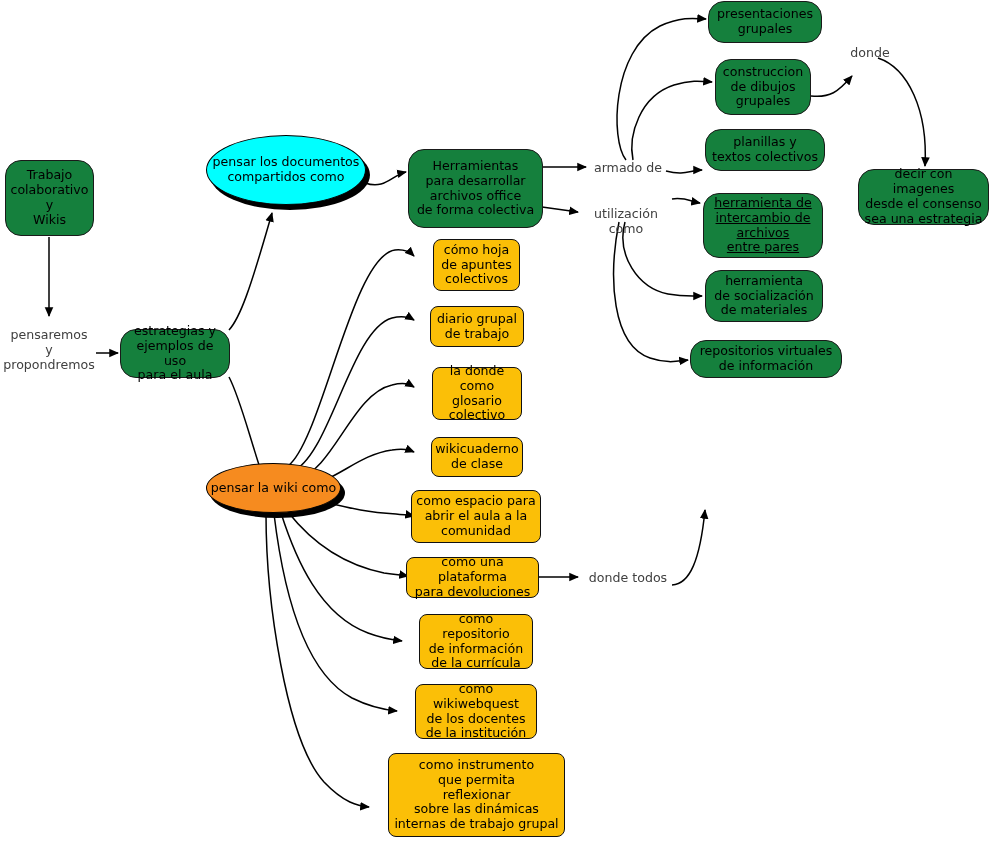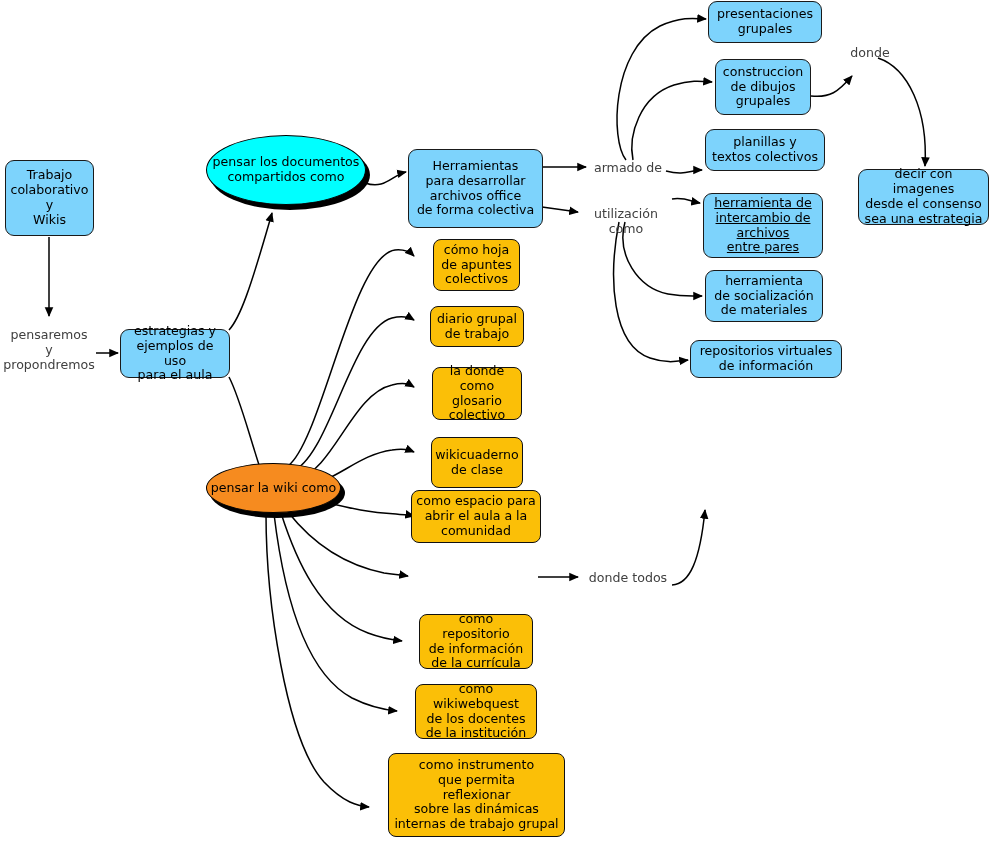--- a/index.html
+++ b/index.html
@@ -32,22 +32,22 @@
     align-items: center;
     justify-content: center;
     text-align: center;
     line-height: 1.18;
     color: #000000;
     white-space: pre-line;
     z-index: 3;
   }
   .box {
     border: 1.3px solid #1a1a1a;
-    border-radius: 9px;
-    background: #7dd3fc;
+    border-radius: 16px;
+    background: #15803d;
     font-size: 12.6px;
     padding: 2px 4px;
   }
   .box.gold {
     background: #FBBF07;
     border: 1.6px solid #111111;
     border-radius: 8px;
   }
   .ellipse {
     border-radius: 50%;
@@ -193,27 +193,29 @@
 de apuntes
 colectivos</div>
 
   <div class="node box gold" style="left:430px; top:306px; width:94px; height:41px;">diario grupal
 de trabajo</div>
 
   <div class="node box gold" style="left:432px; top:367px; width:90px; height:53px;">la donde como
 glosario
 colectivo</div>
 
-  <div class="node box gold" style="left:431px; top:437px; width:92px; height:51px;">wikicuaderno
+  <div class="node box gold" style="left:431px; top:437px; width:92px; height:40px;">wikicuaderno
 de clase</div>
 
   <div class="node box gold" style="left:411px; top:490px; width:130px; height:53px;">como espacio para
 abrir el aula a la
 comunidad</div>
 
+  <div class="node box gold" style="left:406px; top:557px; width:133px; height:41px;">como una plataforma
+para devoluciones</div>
 
   <div class="node box gold" style="left:419px; top:614px; width:114px; height:55px;">como repositorio
 de información
 de la currícula</div>
 
   <div class="node box gold" style="left:415px; top:684px; width:122px; height:55px;">como wikiwebquest
 de los docentes
 de la institución</div>
 
   <div class="node box gold" style="left:388px; top:753px; width:177px; height:84px;">como instrumento

